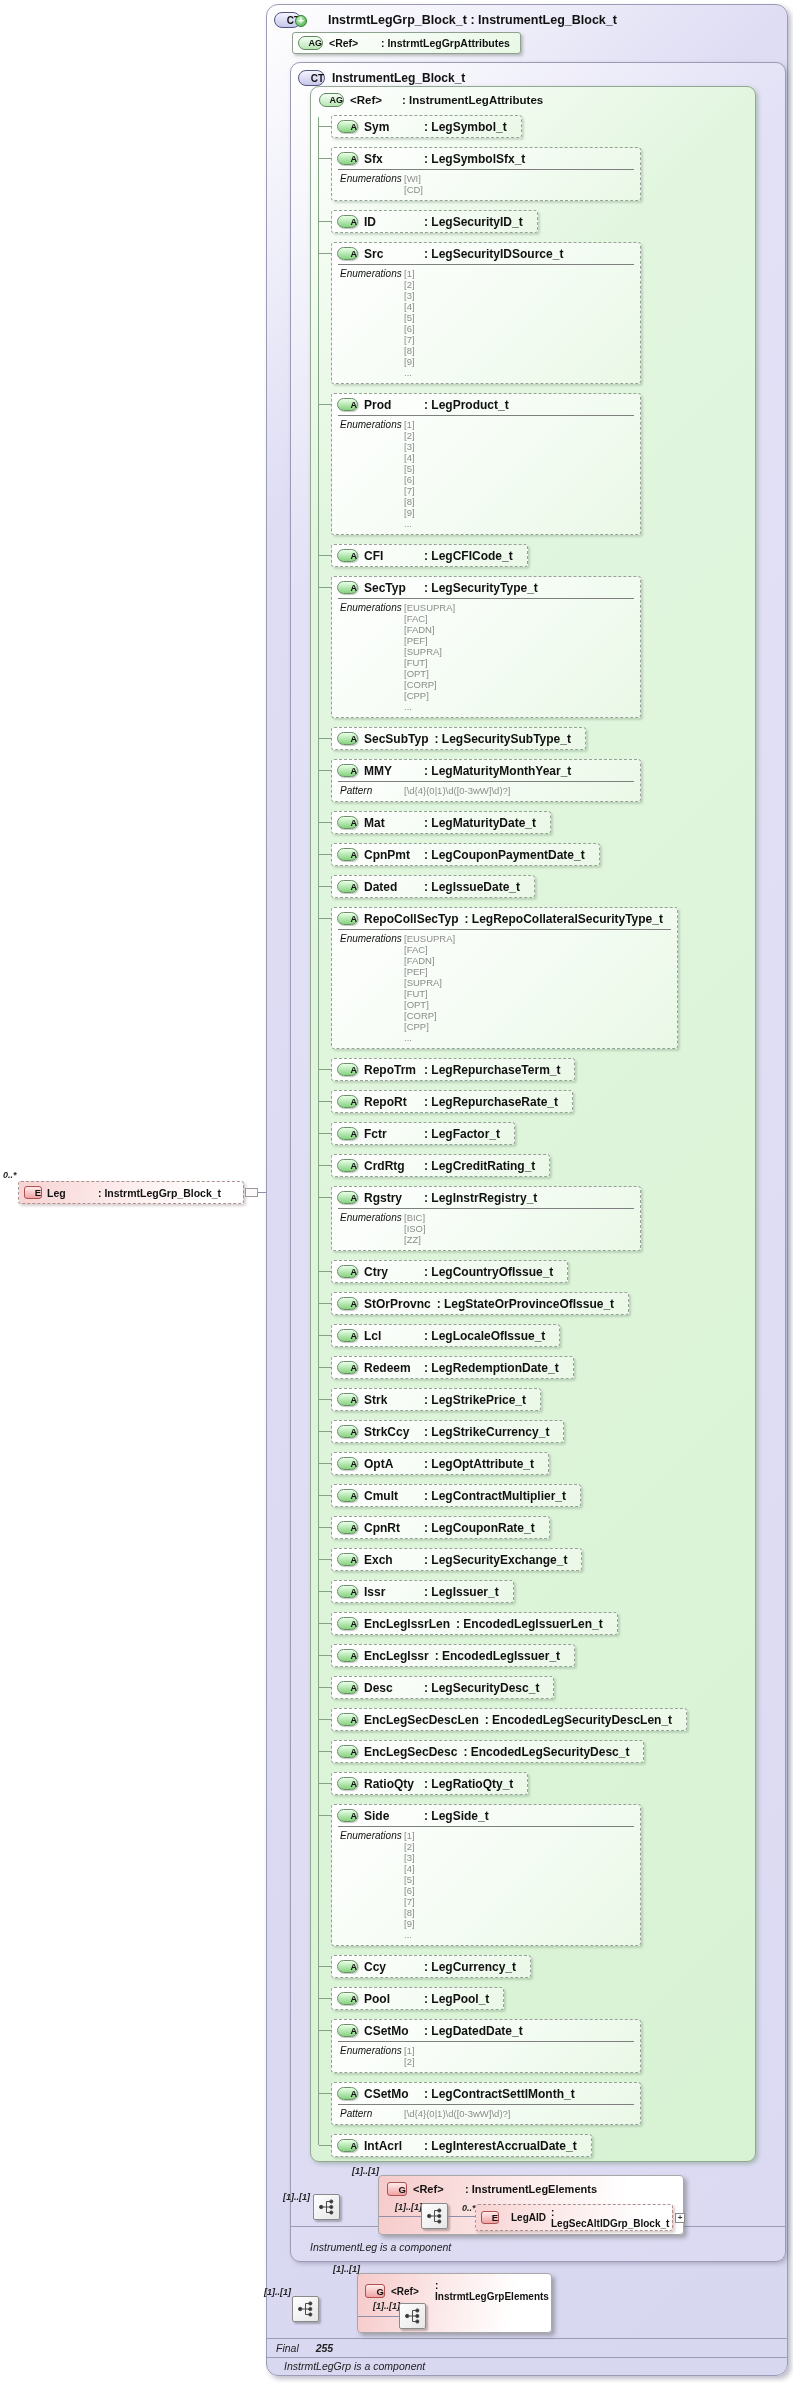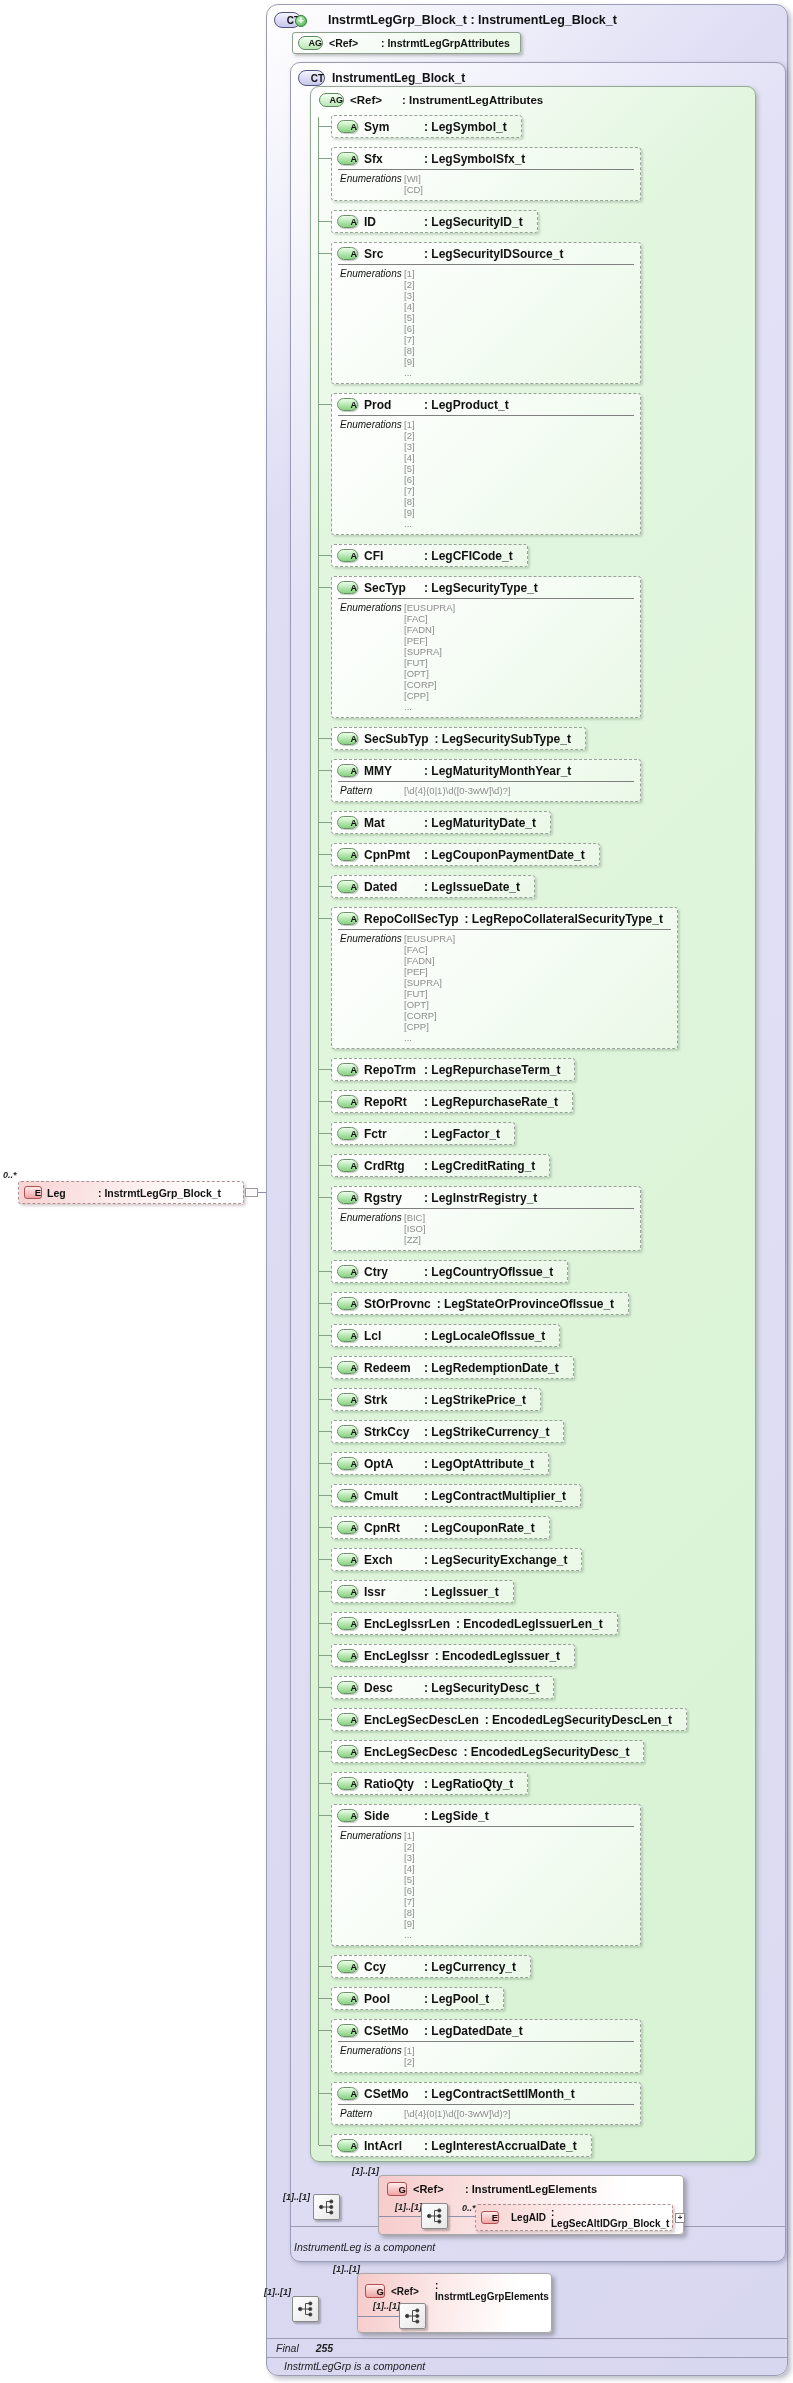--- a/index.html
+++ b/index.html
@@ -152,21 +152,21 @@
 </div>
 
 <div class="abs inner-ct">
   <div class="box-head">
     <span class="badge badge-ct">
       <span>CT</span>
     </span>
     <span>InstrumentLeg_Block_t</span>
   </div>
   <div class="hline" style="left:0; right:0; bottom:34px; width:100%; background:#9b9bb5;"></div>
-  <div class="abs footnote" style="left:3px; bottom:8px;">InstrumentLeg is a component</div>
+  <div class="abs footnote" style="left:19px; bottom:8px;">InstrumentLeg is a component</div>
 </div>
 
 <div class="abs green-box">
   <div class="green-head">
     <span class="badge badge-ag">AG</span>
     <span class="ref-name">&lt;Ref&gt;</span>
     <span>: InstrumentLegAttributes</span>
   </div>
   <div class="ghline" style="left:7px; top:30px; width:1px; height:2028px;"></div>
   <div id="attr-list">

